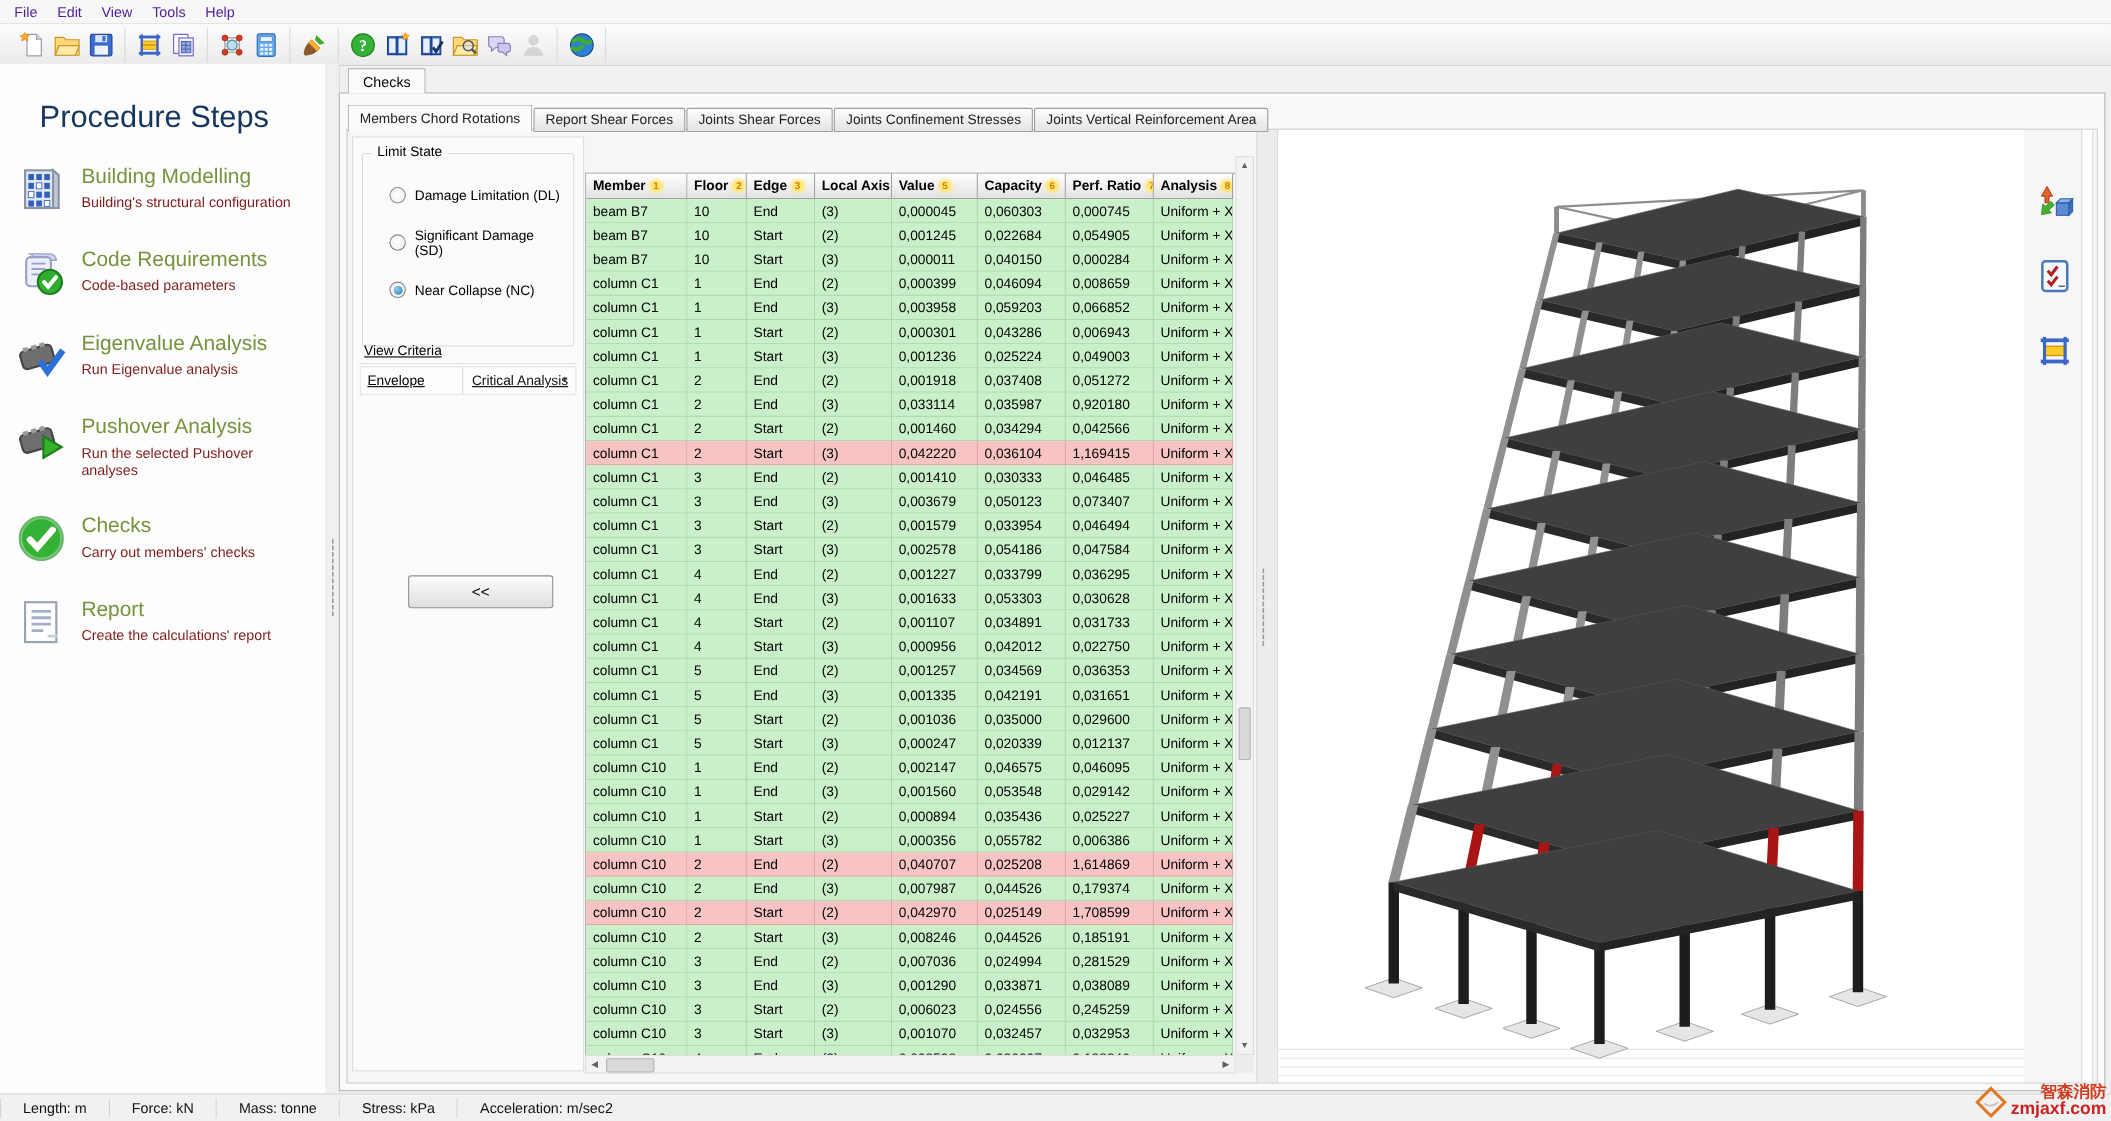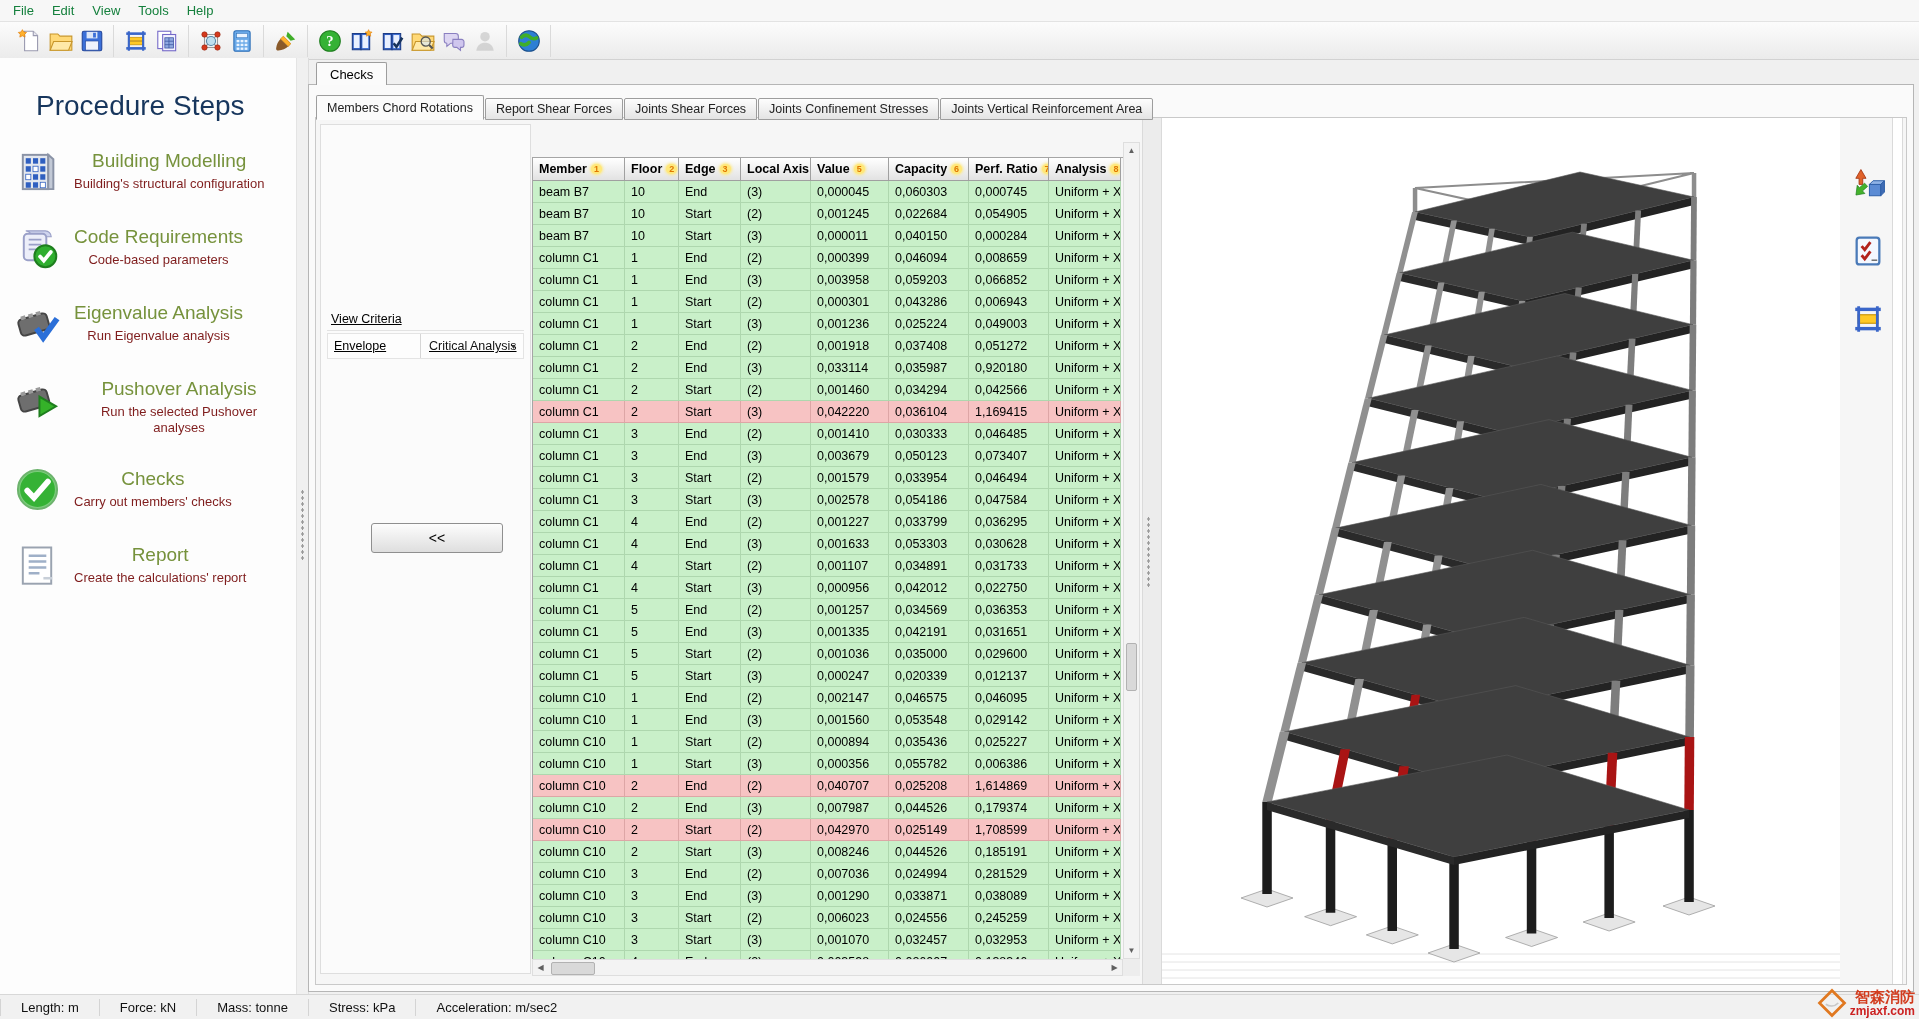--- a/index.html
+++ b/index.html
@@ -3,33 +3,33 @@
 <meta charset="utf-8">
 <style>
   html,body{margin:0;padding:0;}
   body{
     width:1919px;height:1019px;position:relative;overflow:hidden;
     font-family:"Liberation Sans",sans-serif;background:#f0f0f0;
     -webkit-font-smoothing:antialiased;
   }
   
   .menubar{height:21px;background:#f7f7f7;border-bottom:1px solid #e3e3e3;
-    display:flex;align-items:center;padding-left:4px;font-size:13px;color:#15803d;}
+    display:flex;align-items:center;padding-left:4px;font-size:13px;color:#4c1d95;}
   .menu-item{padding:2px 9px;cursor:default;}
   .toolbar{height:37px;background:linear-gradient(#fcfcfc,#ebebeb);
     border-bottom:1px solid #d2d2d2;display:flex;align-items:center;padding-left:8px;}
   .tgroup{display:flex;align-items:center;height:32px;padding:0 6px;border-right:1px solid #dadada;}
   .ticon{width:31px;height:31px;display:flex;align-items:center;justify-content:center;border-radius:3px;}
   .ticon svg{width:26px;height:26px;}
   .ticon.disabled{opacity:.45;filter:grayscale(1);}
   
   .sidebar{position:absolute;left:0;top:58px;width:296px;bottom:24px;background:#fdfdfd;
     border-right:1px solid #e4e4e4;}
   .sidebar-title{margin:32px 0 0 36px;font-size:28px;font-weight:normal;color:#17365d;}
-  .side-items{padding:26px 0 0 14px;text-align:center;}
+  .side-items{padding:26px 0 0 14px;}
   .side-item{display:flex;gap:13px;margin-bottom:29px;align-items:flex-start;cursor:default;}
   .side-item .sicon{width:47px;height:47px;flex:0 0 47px;}
   .side-item .sicon svg{width:47px;height:47px;}
   .side-txt{display:flex;flex-direction:column;gap:4px;padding-top:2px;}
   .side-title{font-size:19px;color:#76923C;}
   .side-sub{font-size:13px;color:#7f1d1d;max-width:210px;line-height:1.25;}
   .sidebar-splitter{position:absolute;left:297px;top:58px;width:11px;bottom:24px;background:#f0f0f0;
     border-right:1px solid #dcdcdc;}
   .grip-v{position:absolute;left:4px;top:46%;width:3px;height:72px;
     background-image:radial-gradient(#9a9a9a 1px,transparent 1.1px);background-size:3px 6px;}
@@ -113,21 +113,21 @@
   .vicon{width:38px;height:38px;display:flex;align-items:center;justify-content:center;border-radius:3px;}
   .vicon svg{width:34px;height:34px;}
   
   .statusbar{position:absolute;left:0;right:0;bottom:0;height:24px;background:#f1f1f1;
     border-top:1px solid #d8d8d8;display:flex;align-items:center;
     font-size:13px;color:#111;padding-right:6px;}
   .status-cell{padding:0 20px;height:17px;display:flex;align-items:center;border-left:1px solid #d4d4d4;}
   .watermark{position:absolute;right:4px;bottom:1px;z-index:40;display:flex;align-items:center;gap:3px;}
   .wm-txt{display:flex;flex-direction:column;align-items:flex-end;line-height:1.05;}
   .wm-1{font-size:15px;font-weight:bold;color:#d23c1e;}
-  .wm-2{font-size:12px;font-weight:bold;color:#cc2222;}
+  .wm-2{font-size:16px;font-weight:bold;color:#cc2222;}
 </style>
 </head>
 <body>
 
 <div class="menubar" id="menubar">
     <div class="menu-item">File</div>
     <div class="menu-item">Edit</div>
     <div class="menu-item">View</div>
     <div class="menu-item">Tools</div>
     <div class="menu-item">Help</div>
@@ -375,20 +375,37 @@
       <div class="subtab active">Members Chord Rotations</div>
       <div class="subtab">Report Shear Forces</div>
       <div class="subtab">Joints Shear Forces</div>
       <div class="subtab">Joints Confinement Stresses</div>
       <div class="subtab">Joints Vertical Reinforcement Area</div>
     </div>
 
   <div class="body-frame">
 
     <div class="filter-panel">
+      <fieldset class="groupbox">
+        <span class="legend">Limit State</span>
+        <div id="radios">
+            <label class="radio-row r1">
+     <span class="radio"></span>
+     <span class="radio-label">Damage Limitation (DL)</span>
+   </label>
+            <label class="radio-row r2">
+     <span class="radio"></span>
+     <span class="radio-label">Significant Damage (SD)</span>
+   </label>
+            <label class="radio-row r3">
+     <span class="radio sel"></span>
+     <span class="radio-label">Near Collapse (NC)</span>
+   </label>
+          </div>
+      </fieldset>
       <div class="vc">
         <div class="vc-label">View Criteria</div>
         <div class="vc-row">
           <span class="envelope">Envelope</span>
           <div class="combo flat">
             <span>Critical Analysis</span>
             <span class="arr">▼</span>
           </div>
         </div>
       </div>

